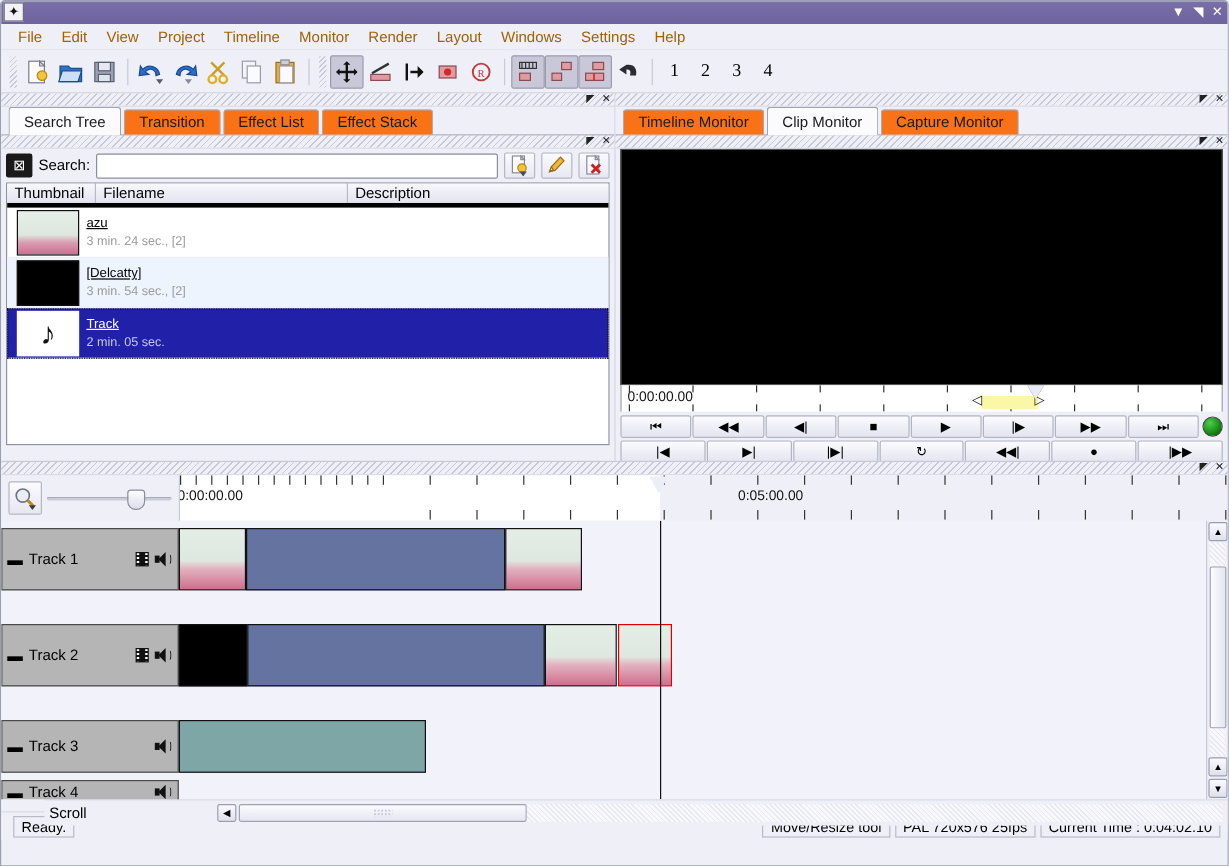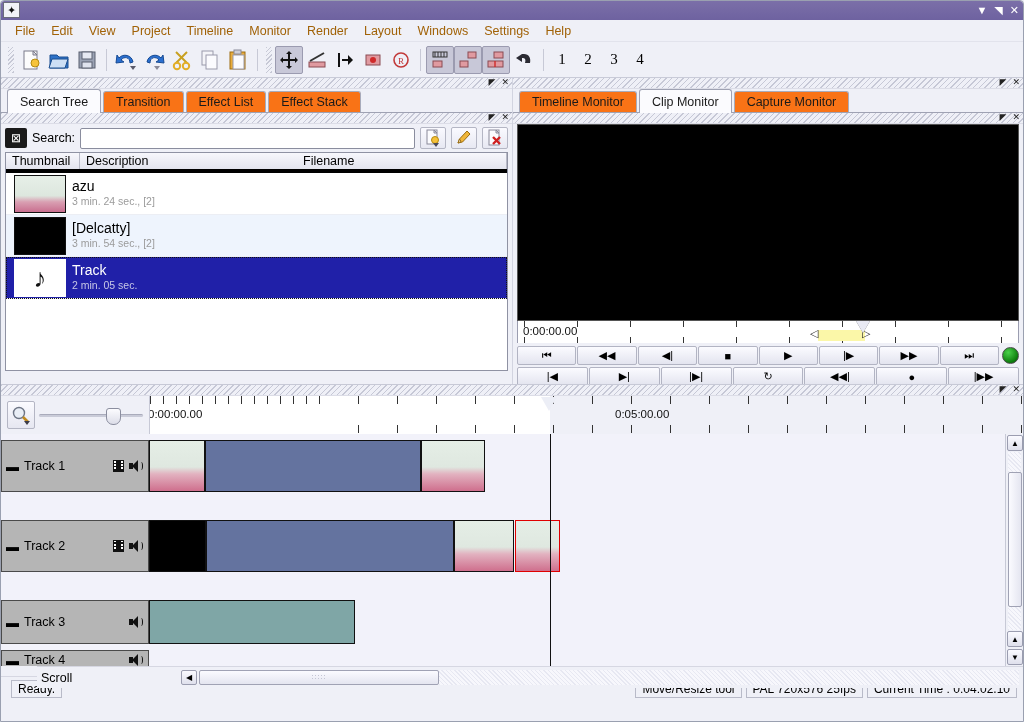--- a/index.html
+++ b/index.html
@@ -205,21 +205,21 @@
   }
   .thumb.photo {
     background: linear-gradient(to bottom, #e7efe8 0%, #dde7de 55%, #d99fb2 72%, #c96f8f 100%);
   }
   .thumb.audio {
     background: #fff; border: none;
     display: flex; align-items: center; justify-content: center;
     font-size: 26px; color: #111; line-height: 1;
   }
   .tmeta { display: flex; flex-direction: column; justify-content: center; }
-  .tname { font-size: 14px; line-height: 15px; }
+  .tname { font-size: 11px; line-height: 15px; text-decoration: underline; }
   .tsub { font-size: 10.5px; color: #9b9b9b; line-height: 14px; }
   .trow.sel .tsub { color: #c6c6e6; }
 
   
   .monitor-screen {
     margin: 0 4px;
     height: 197px;
     background: #000;
     border: 1px solid #555;
   }
@@ -676,22 +676,22 @@
               <rect x="3" y="1" width="10" height="15" fill="#fbfbfe" stroke="#8a8a9a"></rect>
               <path d="M10 1 l3 3 h-3z" fill="#dcdce6" stroke="#8a8a9a"></path>
               <path d="M7 8 l7 7 M14 8 l-7 7" stroke="#cf2020" stroke-width="2.4"></path>
             </svg>
         </div>
       </div>
 
       <div class="treebox">
         <div class="thead">
           <div class="th c1">Thumbnail</div>
+          <div class="th c2">Filename</div>
           <div class="th c3">Description</div>
-          <div class="th c2">Filename</div>
         </div>
 
         <div class="trow">
           <div class="thumb photo"></div>
           <div class="tmeta">
             <div class="tname">azu</div>
             <div class="tsub">3 min. 24 sec., [2]</div>
           </div>
         </div>
 

